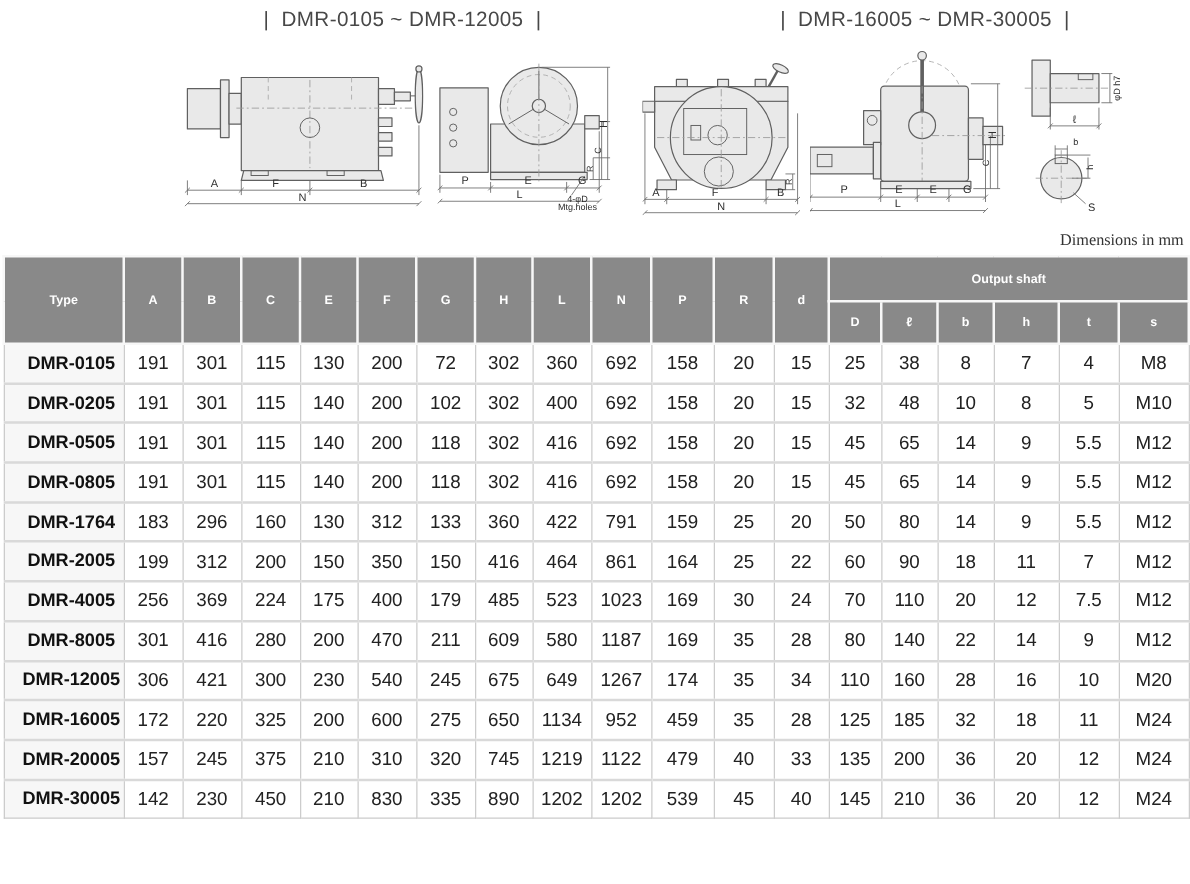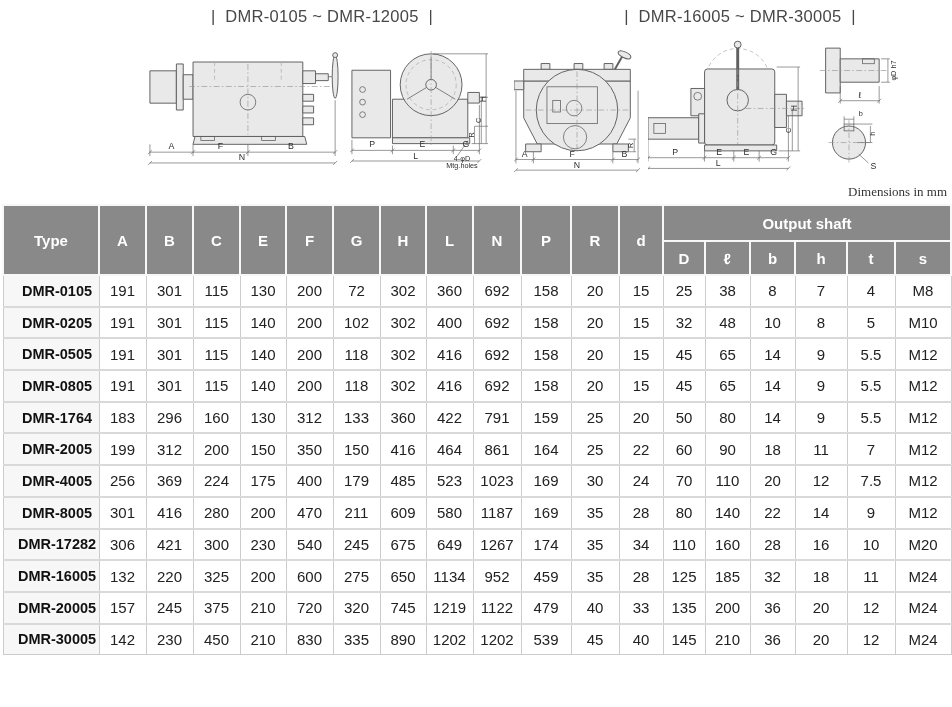--- a/index.html
+++ b/index.html
@@ -18,21 +18,21 @@
   svg .cl{stroke:#9a9a9a;stroke-width:0.7;stroke-dasharray:6 2.5 1.5 2.5;fill:none;}
   svg .cl2{stroke:#a8a8a8;stroke-width:0.7;stroke-dasharray:4 3;fill:none;}
   svg .dim{stroke:#6a6a6a;stroke-width:0.7;fill:none;}
   svg .lbl{font-size:9px;fill:#2e2e2e;}
   svg .lbl-s{font-size:7.5px;fill:#2e2e2e;}
 
   .dim-note{text-align:right;font-size:13px;color:#333;padding-right:5px;margin-top:9px;font-family:Liberation Serif, serif;}
 
   table.spec{width:948px;margin-left:2px;margin-top:4px;border-collapse:collapse;table-layout:fixed;}
   table.spec th{background:var(--header-bg,#898989);color:var(--header-text,#ffffff);
-    font-size:15px;font-weight:bold;border:2px solid #f7f7f7;padding:0;}
+    font-size:10px;font-weight:bold;border:2px solid #f7f7f7;padding:0;}
   table.spec thead tr:nth-child(1) th{height:34px;}
   table.spec thead tr:nth-child(2) th{height:32px;}
   table.spec td{border:1px solid var(--grid-line,#cccccc);border-top-width:2px;border-top-color:#d9d9d9;
     text-align:center;font-size:15px;height:29.7px;padding:0;color:var(--body-text,#222222);background:#fff;}
   table.spec td.type-cell{background:var(--type-column-bg,#f7f7f7);font-weight:bold;font-size:14.5px;color:#111;padding-left:12px;}
 
   .footnote{margin:12px 0 0 10px;font-size:14.5px;color:#3a3a3a;}
 </style>
 </head>
 <body>
@@ -478,21 +478,21 @@
           <td>35</td>
           <td>28</td>
           <td>80</td>
           <td>140</td>
           <td>22</td>
           <td>14</td>
           <td>9</td>
           <td>M12</td>
         </tr>
         <tr>
-          <td class="type-cell">DMR-17282</td>
+          <td class="type-cell">DMR-12005</td>
           <td>306</td>
           <td>421</td>
           <td>300</td>
           <td>230</td>
           <td>540</td>
           <td>245</td>
           <td>675</td>
           <td>649</td>
           <td>1267</td>
           <td>174</td>
@@ -500,21 +500,21 @@
           <td>34</td>
           <td>110</td>
           <td>160</td>
           <td>28</td>
           <td>16</td>
           <td>10</td>
           <td>M20</td>
         </tr>
         <tr>
           <td class="type-cell">DMR-16005</td>
-          <td>132</td>
+          <td>172</td>
           <td>220</td>
           <td>325</td>
           <td>200</td>
           <td>600</td>
           <td>275</td>
           <td>650</td>
           <td>1134</td>
           <td>952</td>
           <td>459</td>
           <td>35</td>
@@ -525,21 +525,21 @@
           <td>18</td>
           <td>11</td>
           <td>M24</td>
         </tr>
         <tr>
           <td class="type-cell">DMR-20005</td>
           <td>157</td>
           <td>245</td>
           <td>375</td>
           <td>210</td>
-          <td>720</td>
+          <td>310</td>
           <td>320</td>
           <td>745</td>
           <td>1219</td>
           <td>1122</td>
           <td>479</td>
           <td>40</td>
           <td>33</td>
           <td>135</td>
           <td>200</td>
           <td>36</td>

